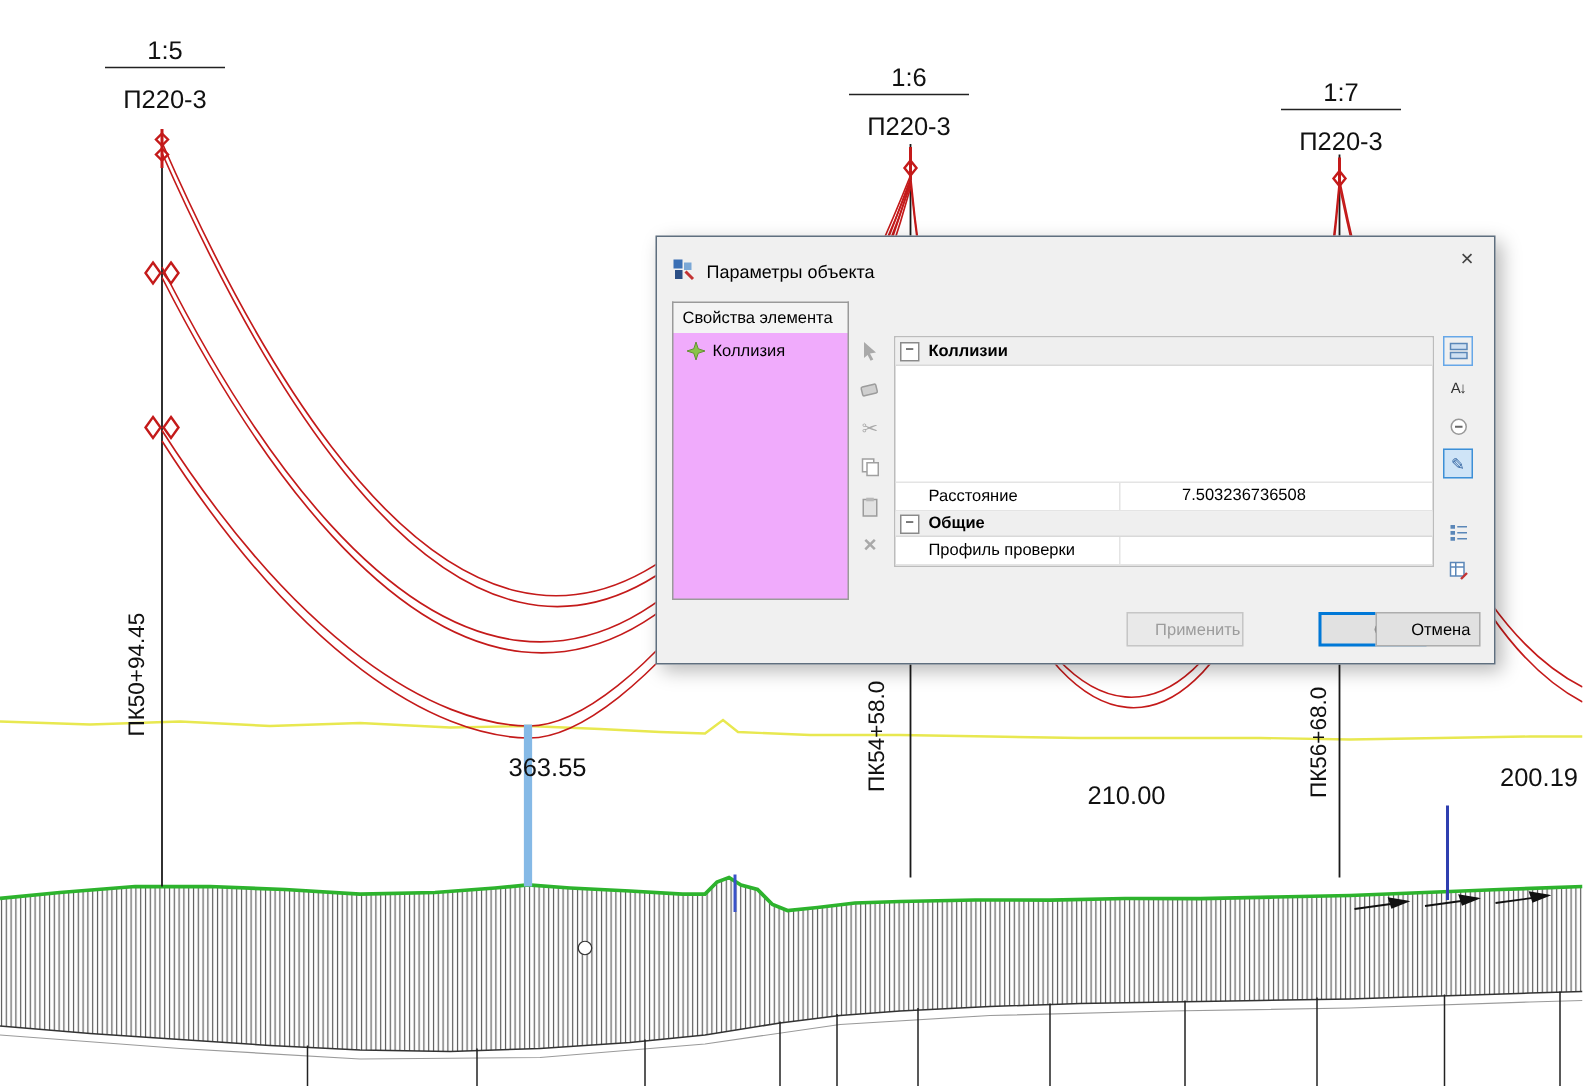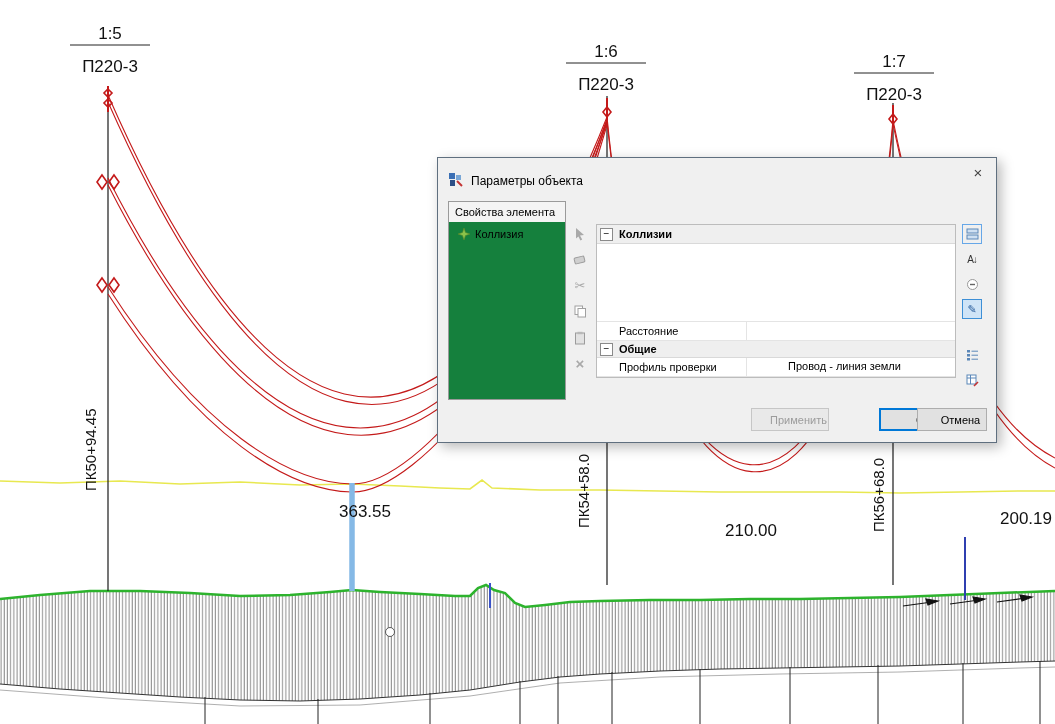--- a/index.html
+++ b/index.html
@@ -16,21 +16,21 @@
           background:#f0f0f0;border:1px solid #5f6f7f;box-shadow:4px 4px 12px rgba(0,0,0,.28);
           font-size:11px;box-sizing:border-box;}
   .titlebar{position:absolute;left:0;top:0;right:0;height:30px;display:flex;align-items:flex-end;padding-left:10px;}
   .title-text{font-size:12px;margin-left:7px;}
   .close-btn{position:absolute;right:4px;top:3px;width:28px;height:22px;display:flex;
              align-items:center;justify-content:center;font-size:15px;color:#444;cursor:pointer;}
   .tab{position:absolute;left:10px;top:43px;width:118px;height:21px;box-sizing:border-box;
        display:flex;align-items:center;padding-left:6px;background:#f4f4f4;
        border:1px solid #9a9a9a;border-bottom:none;z-index:2;}
   .tree-panel{position:absolute;left:10px;top:63px;width:118px;height:179px;box-sizing:border-box;
-              background:#15803d;border:1px solid #9a9a9a;}
+              background:#f0abfc;border:1px solid #9a9a9a;}
   .tree-item{display:flex;align-items:center;gap:5px;padding:6px 2px 0 9px;cursor:default;}
 
   .mid-toolbar{position:absolute;left:130px;top:66px;width:24px;}
   .tool{width:19px;height:19px;margin:0 auto 7px;display:flex;align-items:center;justify-content:center;
         color:#a9a9a9;font-size:13px;cursor:default;}
 
   .pgrid{position:absolute;left:158px;top:66px;width:360px;box-sizing:border-box;
          background:#fff;border:1px solid #bcbcbc;}
   .pg-header{height:19px;background:#efefef;display:flex;align-items:center;gap:6px;
              padding-left:3px;border-bottom:1px solid #d9d9d9;font-weight:bold;box-sizing:border-box;}
@@ -217,28 +217,28 @@
 
   <div class="pgrid">
     <div class="pg-header">
       <span class="collapse-box">−</span>
       <span>Коллизии</span>
     </div>
     <div class="pg-row h78">
     </div>
     <div class="pg-row h19">
       <div class="pg-label">Расстояние</div>
+      <div class="pg-value">7.503236736508</div>
     </div>
     <div class="pg-header h17">
       <span class="collapse-box">−</span>
       <span>Общие</span>
     </div>
     <div class="pg-row h19">
       <div class="pg-label">Профиль проверки</div>
-      <div class="pg-value">Провод - линия земли</div>
     </div>
   </div>
 
   <div class="right-toolbar">
     <div class="rtool sel-border">
       <svg width="13" height="13">
           <rect x="1" y="1" width="11" height="4" fill="#cfe0f2" stroke="#5b87b8"></rect>
           <rect x="1" y="7" width="11" height="4" fill="#cfe0f2" stroke="#5b87b8"></rect>
         </svg>
     </div>

